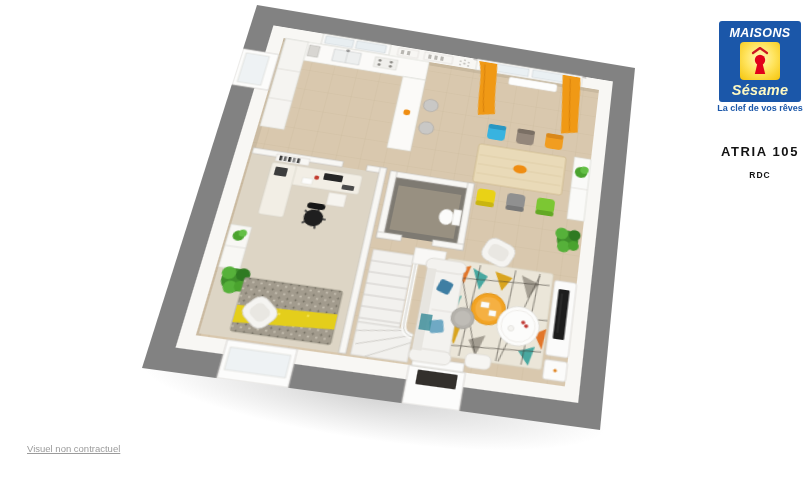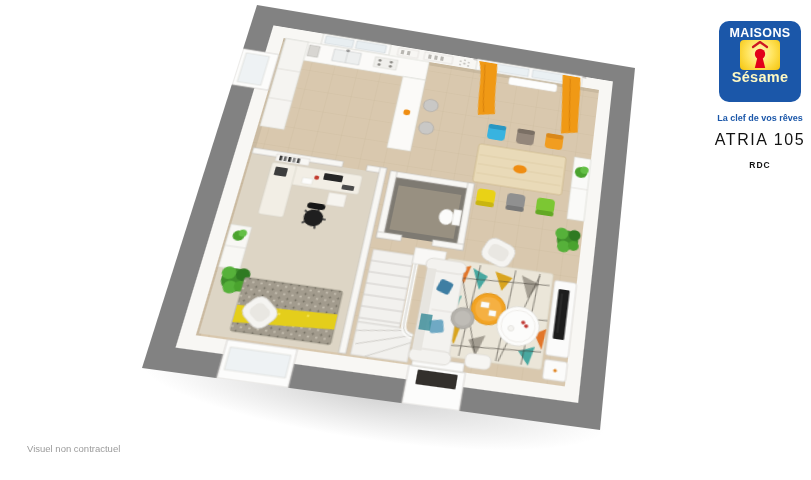--- a/index.html
+++ b/index.html
@@ -12,35 +12,35 @@
     background:radial-gradient(ellipse at 50% 40%, rgba(90,90,90,0.28), rgba(90,90,90,0) 68%);
     transform:rotate(8deg);
   }
   .plan3d{
     position:absolute;left:0;top:0;width:380px;height:380px;
     transform-origin:0 0;
     transform:matrix3d(1.048639,0.171561,0,0.000084884,-0.366982,0.788495,0,-0.000453176,0,0,1,0,257,5,0,1);
   }
   .logo-area{position:absolute;left:712px;top:21px;width:96px;text-align:center;}
   .logo-blue{
-    width:82px;height:81px;margin:0 auto;background:#1b57a9;border-radius:10px;
+    width:82px;height:81px;margin:0 auto;background:#1b57a9;border-radius:3px;
     display:flex;flex-direction:column;align-items:center;justify-content:space-between;
-    padding:6px 4px 18px;box-sizing:border-box;
+    padding:6px 4px 5px;box-sizing:border-box;font-style:italic;
   }
   .logo-maisons{color:#ffffff;font-weight:bold;font-size:12.5px;letter-spacing:0.4px;line-height:1;}
   .logo-yellow{
     width:40px;height:38px;border-radius:4px;
     background:radial-gradient(circle at 50% 42%, #fff7bd 0%, #ffe45e 48%, #f5c40a 100%);
     display:flex;align-items:center;justify-content:center;
   }
   .logo-sesame{color:#fef9c3;font-weight:bold;font-size:14.5px;letter-spacing:0.3px;line-height:1;}
-  .tagline{color:#1b57a9;font-size:9px;font-weight:bold;margin-top:11px;white-space:nowrap;}
-  .model-name{color:#121212;font-size:16px;font-weight:normal;letter-spacing:1.6px;margin-top:8px;white-space:nowrap;}
+  .tagline{color:#1b57a9;font-size:9px;font-weight:bold;margin-top:1px;white-space:nowrap;}
+  .model-name{color:#121212;font-size:13px;font-weight:bold;letter-spacing:1.6px;margin-top:31px;white-space:nowrap;}
   .floor-label{color:#121212;font-size:8.5px;font-weight:bold;letter-spacing:1px;margin-top:11px;}
-  .disclaimer{position:absolute;left:27px;top:443px;font-size:9.5px;color:#9b9b9b;}
+  .disclaimer{position:absolute;left:27px;top:443px;font-size:9.5px;color:#9b9b9b;text-decoration:underline;}
 </style>
 </head>
 <body>
 
 <div class="stage">
 
   <div class="plan-shadow"></div>
 
   <div class="plan3d">
     <svg width="380" height="380" viewBox="0 0 380 380">

